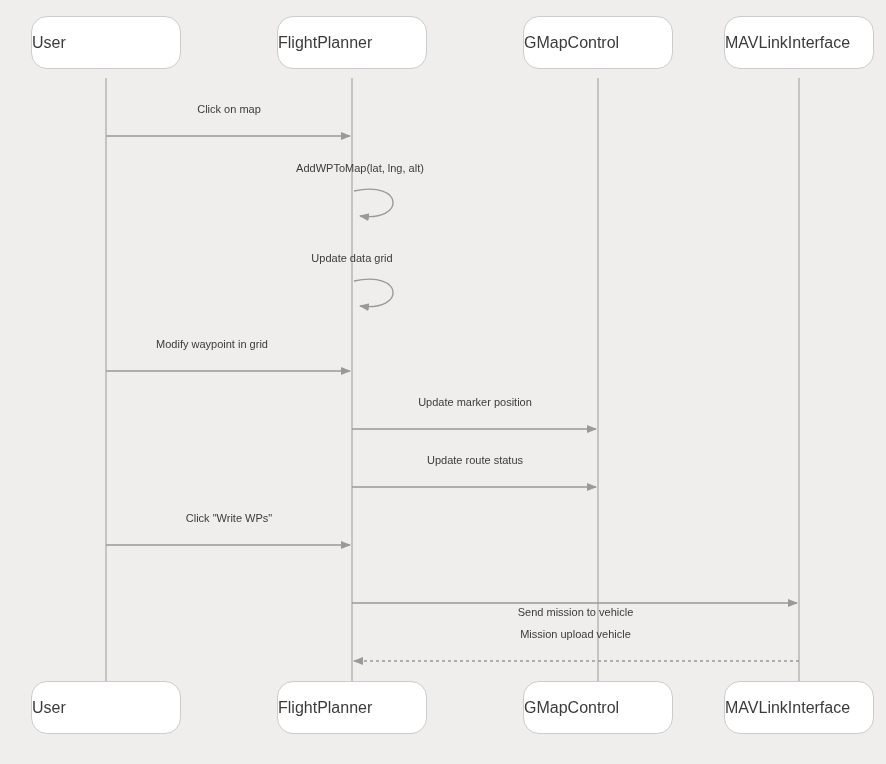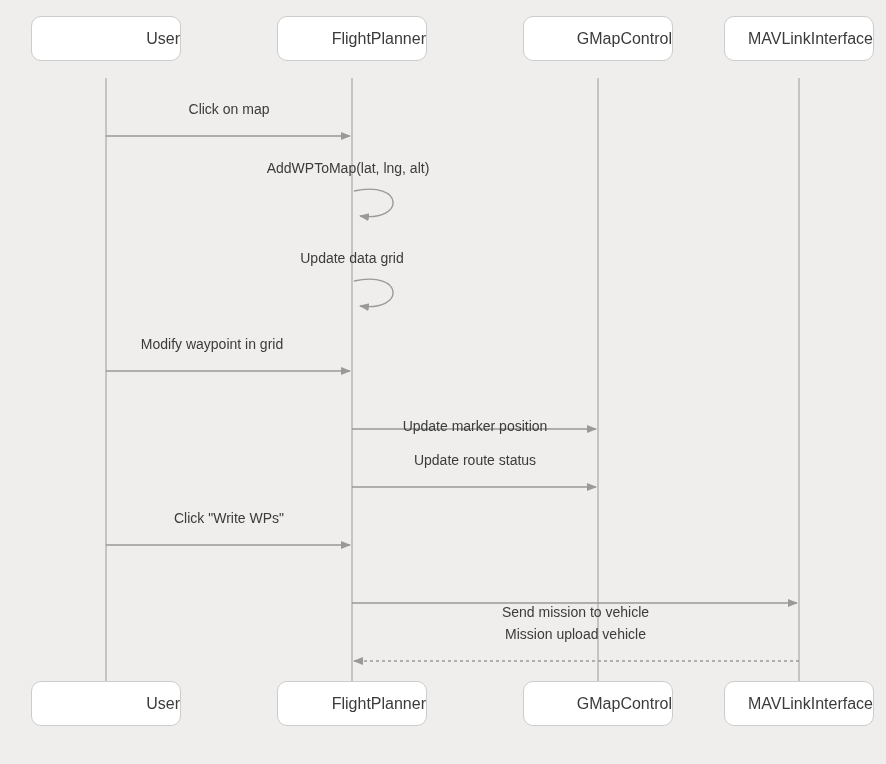--- a/index.html
+++ b/index.html
@@ -23,40 +23,40 @@
     overflow:hidden;
   }
   #arrow-layer{
     position:absolute;
     left:0;top:0;
     width:886px;height:764px;
   }
   .actor{
     position:absolute;
     width:150px;
-    height:45px;
+    height:53px;
     background:var(--box-fill);
     border:1px solid var(--box-border);
-    border-radius:10px;
+    border-radius:16px;
     display:flex;
     align-items:center;
-    justify-content:flex-end;
+    justify-content:flex-start;
     box-sizing:border-box;
   }
   .actor span{
     font-size:16px;
     color:var(--text);
     white-space:nowrap;
   }
   .msg-label{
     position:absolute;
     height:20px;
     line-height:20px;
     transform:translateX(-50%);
-    font-size:14px;
+    font-size:11px;
     color:var(--text);
     white-space:nowrap;
     text-align:right;
   }
 </style>
 </head>
 <body>
 
 <div id="stage">
   <svg id="arrow-layer" xmlns="http://www.w3.org/2000/svg" viewBox="0 0 886 764">
@@ -104,22 +104,22 @@
       </div>
       <div class="actor" style="left: 523px; top: 681px;">
         <span>GMapControl</span>
       </div>
       <div class="actor" style="left: 724px; top: 681px;">
         <span>MAVLinkInterface</span>
       </div>
     </div>
   <div id="labels">
       <div class="msg-label" style="left: 229px; top: 99px;">Click on map</div>
-      <div class="msg-label" style="left: 348px; top: 158px;">AddWPToMap(lat, lng, alt)</div>
+      <div class="msg-label" style="left: 360px; top: 158px;">AddWPToMap(lat, lng, alt)</div>
       <div class="msg-label" style="left: 352px; top: 248px;">Update data grid</div>
       <div class="msg-label" style="left: 212px; top: 334px;">Modify waypoint in grid</div>
-      <div class="msg-label" style="left: 475px; top: 392px; margin-top: 24px;">Update marker position</div>
+      <div class="msg-label" style="left: 475px; top: 392px;">Update marker position</div>
       <div class="msg-label" style="left: 475px; top: 450px;">Update route status</div>
       <div class="msg-label" style="left: 229px; top: 508px;">Click "Write WPs"</div>
       <div class="msg-label" style="left: 575.5px; top: 566px; margin-top: 36px;">Send mission to vehicle</div>
       <div class="msg-label" style="left: 575.5px; top: 624px;">Mission upload vehicle</div>
     </div>
 </div>
 
 </body></html>

